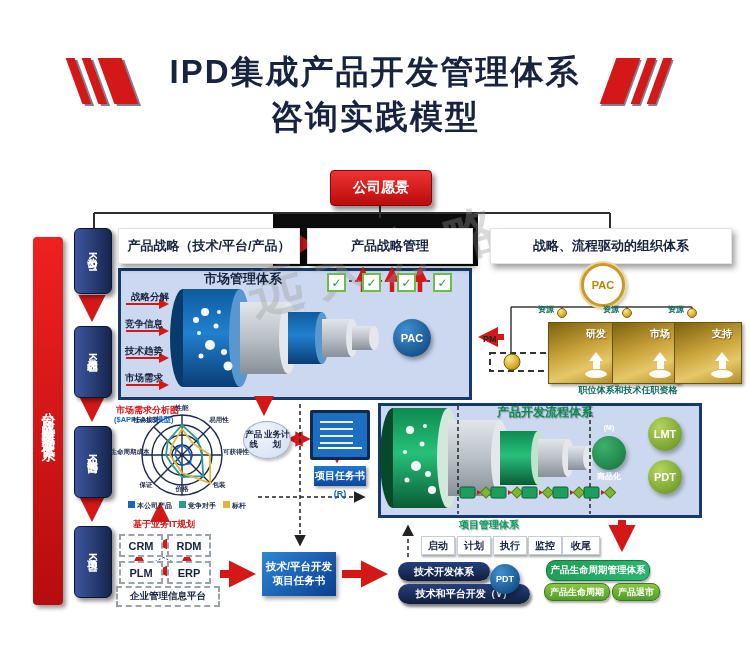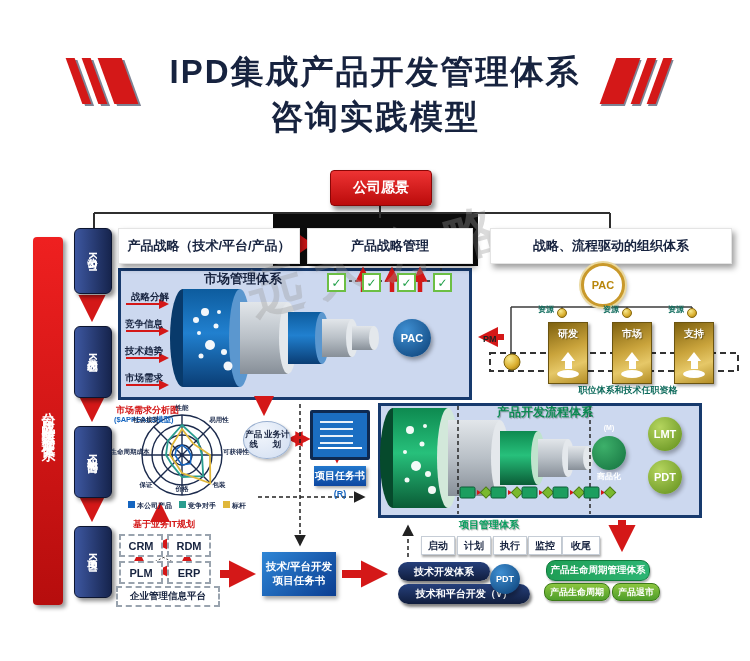--- a/index.html
+++ b/index.html
@@ -26,21 +26,21 @@
   .green-sphere{background:radial-gradient(circle at 35% 30%,#b5d55e,#5f8d1b);box-shadow:2px 3px 4px rgba(0,0,0,.3);}
   .dgreen-sphere{background:radial-gradient(circle at 35% 30%,#3db06a,#14713f);box-shadow:2px 3px 4px rgba(0,0,0,.3);gap:42px;}
   .pac-gold{background:#fff;border:3px solid #c9992b;box-shadow:0 0 0 2px #ead9a0,2px 2px 4px rgba(0,0,0,.35);
             color:#b8860b;font-size:11px;}
   .dashbox{background:#fff;border:2px dashed #99a3ae;color:#17233f;font-weight:bold;}
   .stagebox{background:#fff;border:1px solid #c6cdd6;box-shadow:1px 2px 2px rgba(0,0,0,.35);
             color:#17233f;font-weight:bold;font-size:10px;}
   .navybox{background:linear-gradient(180deg,#26407c,#101d3d);border-radius:10px;color:#fff;font-weight:bold;
            font-size:10px;box-shadow:2px 3px 3px rgba(0,0,0,.5);}
   .gold-box{background:linear-gradient(160deg,#7e610f,#caa43c 45%,#e6c868 70%,#b38d25);border:1px solid #6b5410;
-            display:flex;flex-direction:column;align-items:center;box-shadow:2px 2px 3px rgba(0,0,0,.35);}
+            display:flex;flex-direction:column;align-items:center;box-shadow:2px 2px 3px rgba(0,0,0,.35);padding-left:28px;}
   .gold-box .lbl{color:#fff;font-weight:bold;font-size:10px;margin-top:4px;text-shadow:1px 1px 1px rgba(0,0,0,.4);}
   .up-arrow{width:0;height:0;border:7px solid transparent;border-bottom:9px solid #fff;position:relative;margin-top:4px;}
   .up-arrow::after{content:"";position:absolute;left:-3.5px;top:9px;width:7px;height:8px;background:#fff;}
   .dept-ellipse{width:22px;height:8px;background:#fff;border-radius:50%;margin-top:auto;margin-bottom:5px;}
   .radar-lab{position:absolute;font-size:6.5px;color:#1c2b4d;font-weight:bold;white-space:nowrap;transform:translate(-50%,-50%);}
   .legend{display:flex;gap:7px;align-items:center;}
   .legend i{display:inline-block;width:7px;height:7px;margin-right:2px;}
   .legend em{font-style:normal;font-size:7px;color:#1c2b4d;font-weight:bold;}
   .gantt{background:#1b6ec2;border:3px solid #0e2a52;border-radius:2px;}
   .gantt .bars{position:absolute;left:5px;right:5px;top:8px;bottom:8px;border-bottom:2px solid #fff;

